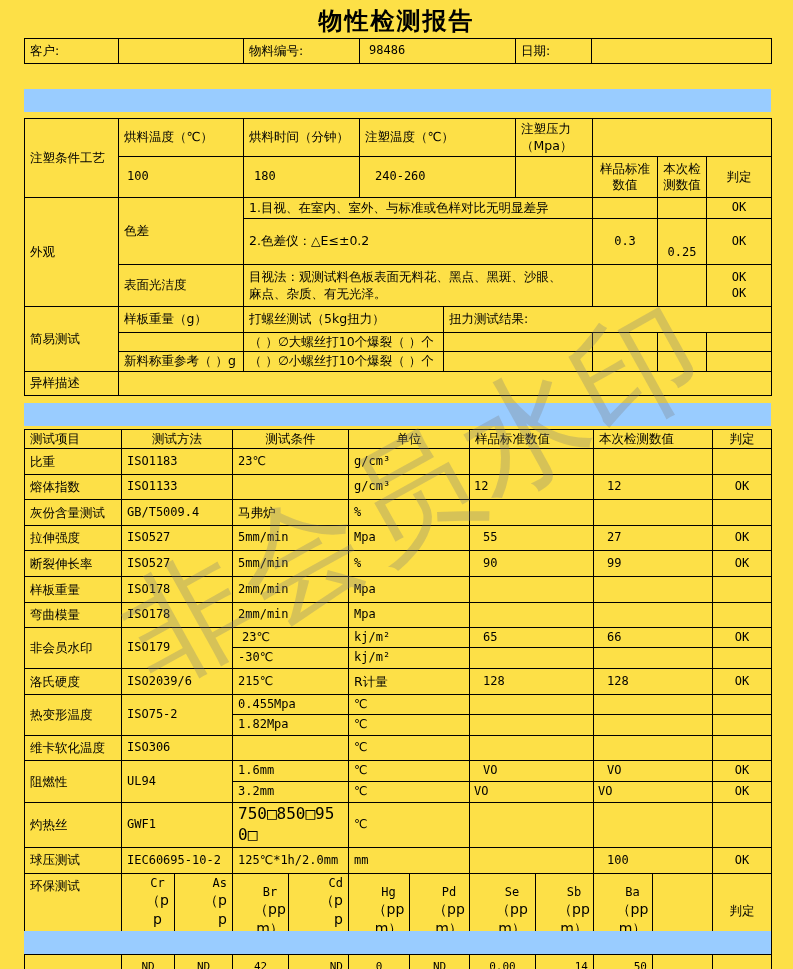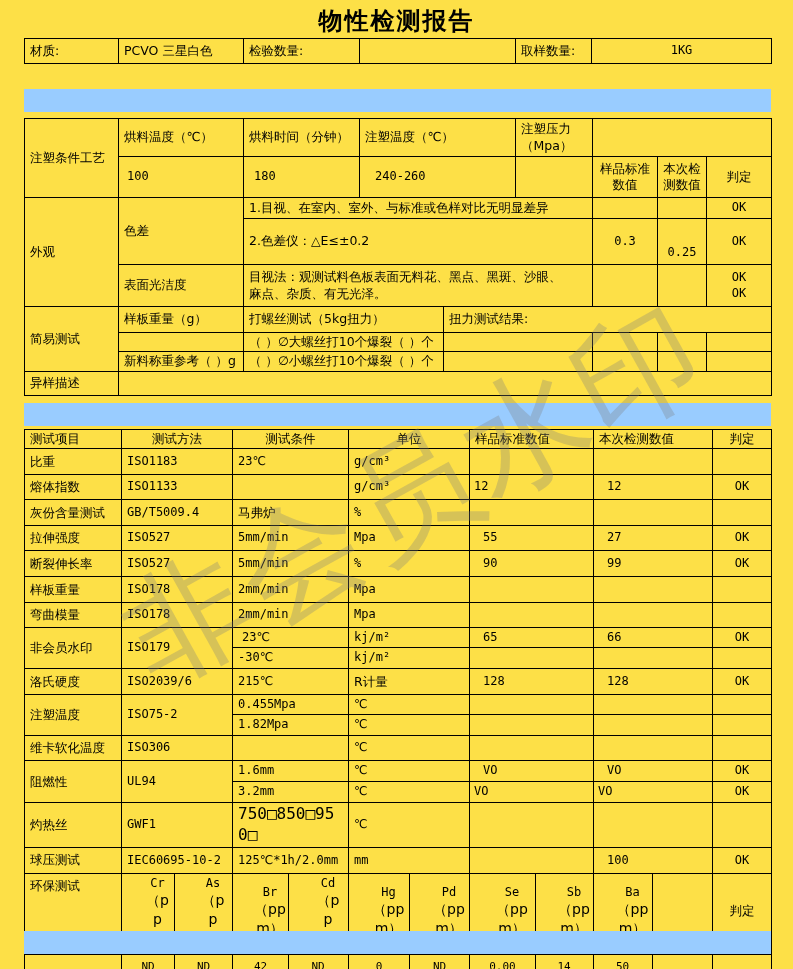--- a/index.html
+++ b/index.html
@@ -5,21 +5,21 @@
   * { box-sizing: border-box; }
   html,body { margin:0; padding:0; background:#fff; }
   .page { position:relative; width:793px; height:969px; background:#fde047; overflow:hidden;
           font-family:"DejaVu Sans", sans-serif; color:#000; }
   .title { position:absolute; left:0; top:5px; width:100%; text-align:center;
            font-size:24px; font-weight:bold; letter-spacing:2px; }
   table { border-collapse:collapse; table-layout:fixed; position:absolute; left:24px; width:747px; }
   td { border:1px solid #000; font-size:12.5px; padding:1px 5px; vertical-align:middle;
        line-height:1.3; overflow:hidden; word-break:break-all; }
   .tc { text-align:center; padding-left:1px; padding-right:1px; }
-  .tl { text-align:center; }
+  .tl { text-align:right; }
   .val { padding-left:13px; }
   .flush { padding-left:4px; }
   .vbottom { vertical-align:bottom; padding-bottom:3px; }
   .preline { white-space:pre-line; }
   .mono { font-family:"DejaVu Sans Mono","DejaVu Sans",monospace; font-size:12px; }
   .small { font-size:16px; }
   .envh span { display:block; line-height:1.35;padding-left:19px; }
   .envh .u { font-size:14px; }
   .env-cell { font-size:11px; }
   .bar { position:absolute; left:24px; width:747px; }
@@ -39,27 +39,27 @@
   <table style="top:38px">
     <colgroup>
         <col style="width:94px">
         <col style="width:125px">
         <col style="width:116px">
         <col style="width:156px">
         <col style="width:76px">
         <col style="width:180px">
       </colgroup>
     <tbody>
-    <tr style="height:25px">
-      <td>材质:</td>
-      <td>PCVO 三星白色</td>
-      <td>检验数量:</td>
-      <td></td>
-      <td>取样数量:</td>
-      <td class="tc mono">1KG</td>
+        <tr style="height:25px">
+      <td>客户:</td>
+      <td></td>
+      <td>物料编号:</td>
+      <td class="mono" style="padding-left:9px">98486</td>
+      <td>日期:</td>
+      <td></td>
     </tr>
   </tbody>
     </table>
 
   <div class="bar" style="top:89px;height:23px;background:#99ccff"></div>
 
   <table style="top:118px">
     <colgroup>
         <col style="width:94px">
         <col style="width:125px">
@@ -251,21 +251,21 @@
     <tr style="height:26px">
       <td>洛氏硬度</td>
       <td colspan="2" class="mono">ISO2039/6</td>
       <td colspan="2" class="mono">215℃</td>
       <td colspan="2">R计量</td>
       <td colspan="2" class="mono val">128</td>
       <td colspan="2" class="mono val">128</td>
       <td class="tc mono">OK</td>
     </tr>
     <tr style="height:20px">
-      <td rowspan="2">注塑温度</td>
+      <td rowspan="2">热变形温度</td>
       <td rowspan="2" colspan="2" class="mono">ISO75-2</td>
       <td colspan="2" class="mono">0.455Mpa</td>
       <td colspan="2" class="mono">℃</td>
       <td colspan="2"></td>
       <td colspan="2"></td>
       <td></td>
     </tr>
     <tr style="height:21px">
       <td colspan="2" class="mono">1.82Mpa</td>
       <td colspan="2" class="mono">℃</td>

